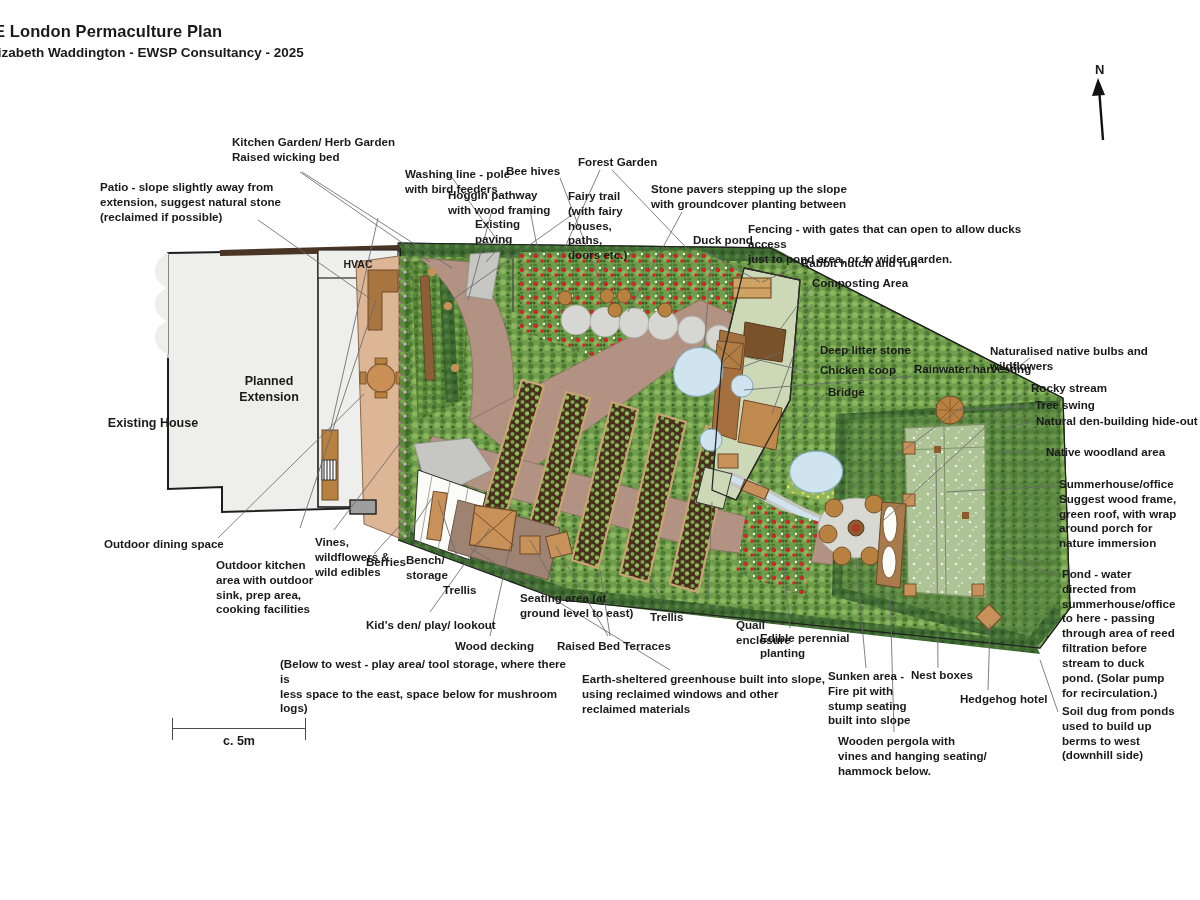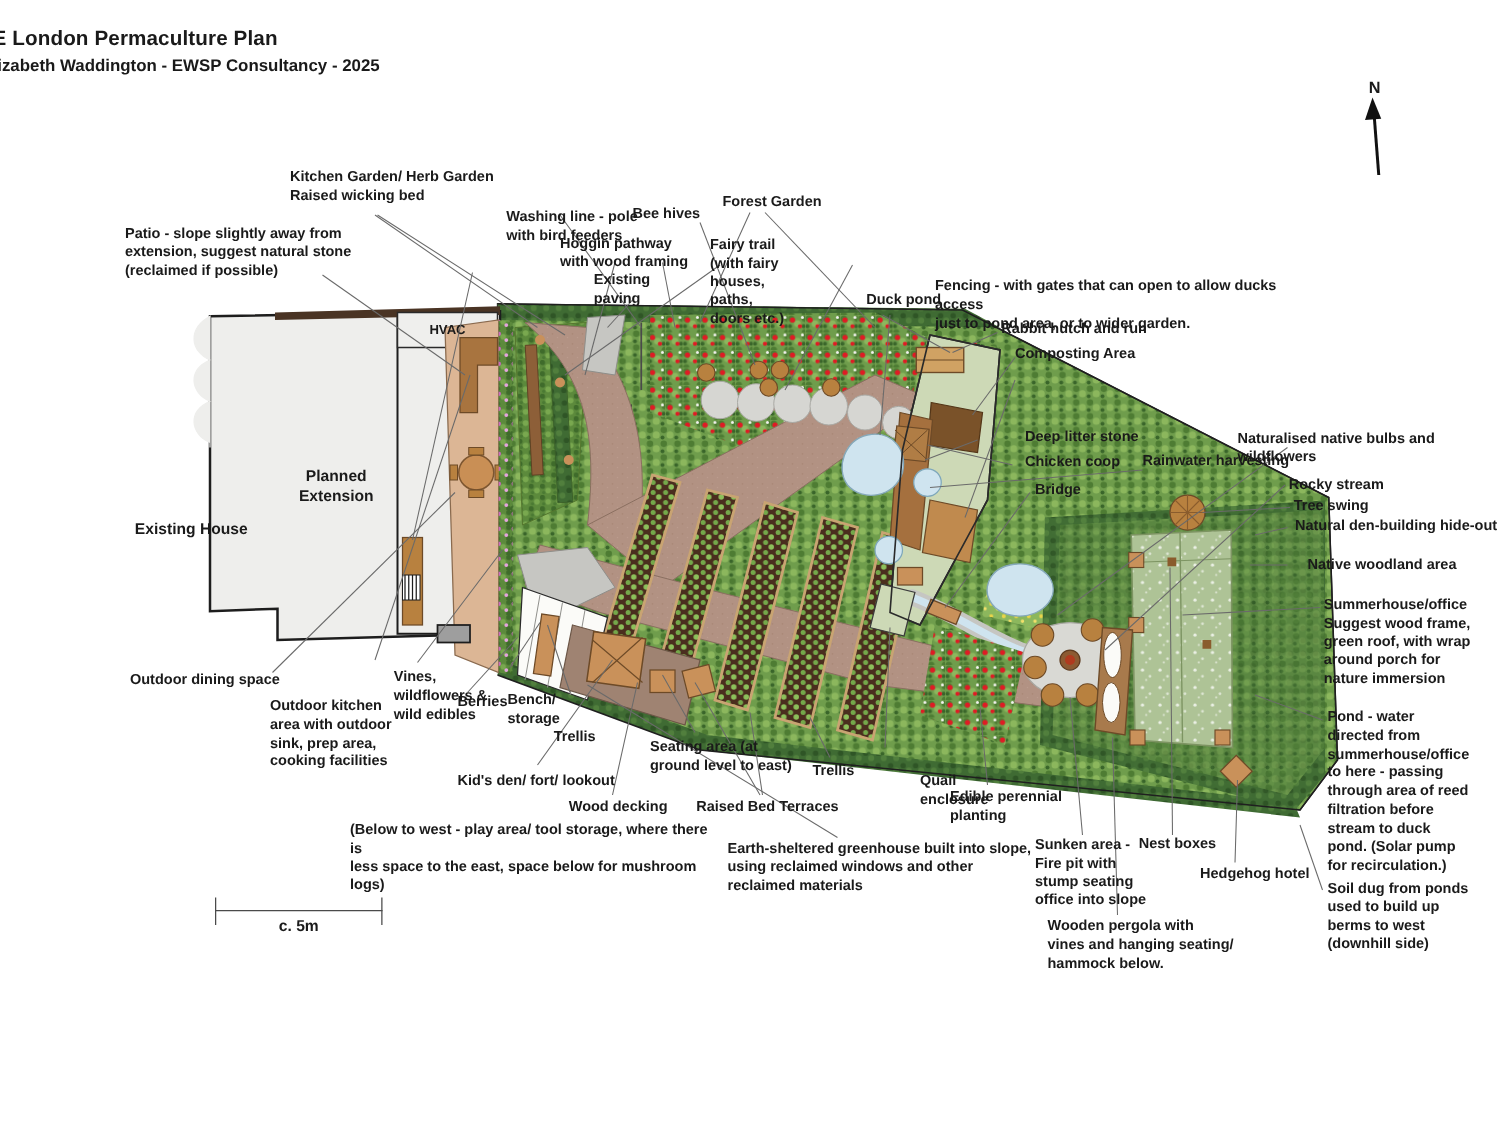--- a/index.html
+++ b/index.html
@@ -525,20 +525,22 @@
   <div class="ann" style="left:475px; top:217px; width:70px;">Existing
 paving</div>
 
   <div class="ann" style="left:578px; top:155px; width:110px;">Forest Garden</div>
 
   <div class="ann" style="left:568px; top:189px; width:80px;">Fairy trail
 (with fairy
 houses, paths,
 doors etc.)</div>
 
+  <div class="ann" style="left:651px; top:182px; width:260px;">Stone pavers stepping up the slope
+with groundcover planting between</div>
 
   <div class="ann" style="left:678px; top:233px; width:80px;margin-left:15px;">Duck pond</div>
 
   <div class="ann" style="left:748px; top:222px; width:300px;">Fencing - with gates that can open to allow ducks access
 just to pond area, or to wider garden.</div>
 
   <div class="ann" style="left:801px; top:256px; width:170px;">Rabbit hutch and run</div>
 
   <div class="ann" style="left:812px; top:276px; width:160px;">Composting Area</div>
 
@@ -593,21 +595,21 @@
 wildflowers  &amp;
 wild edibles</div>
 
   <div class="ann" style="left:366px; top:555px; width:70px;">Berries</div>
 
   <div class="ann" style="left:406px; top:553px; width:70px;">Bench/
 storage</div>
 
   <div class="ann" style="left:443px; top:583px; width:60px;">Trellis</div>
 
-  <div class="ann" style="left:366px; top:618px; width:175px;">Kid's den/ fort/ lookout</div>
+  <div class="ann" style="left:366px; top:618px; width:175px;">Kid's den/ play/ lookout</div>
 
   <div class="ann" style="left:455px; top:639px; width:120px;">Wood decking</div>
 
   <div class="ann" style="left:280px; top:657px; width:290px;">(Below to west - play area/ tool storage, where there is
 less space to the east, space below for mushroom logs)</div>
 
   <div class="ann" style="left:520px; top:591px; width:145px;">Seating area (at
 ground level to east)</div>
 
   <div class="ann" style="left:557px; top:639px; width:160px;">Raised Bed Terraces</div>
@@ -620,21 +622,21 @@
   <div class="ann" style="left:760px; top:631px; width:120px;">Edible perennial
 planting</div>
 
   <div class="ann" style="left:582px; top:672px; width:245px;">Earth-sheltered greenhouse built into slope,
 using reclaimed windows and other
 reclaimed materials</div>
 
   <div class="ann" style="left:828px; top:669px; width:110px;">Sunken area -
 Fire pit with
 stump seating
-office into slope</div>
+built into slope</div>
 
   <div class="ann" style="left:911px; top:668px; width:100px;">Nest boxes</div>
 
   <div class="ann" style="left:960px; top:692px; width:110px;">Hedgehog hotel</div>
 
   <div class="ann" style="left:838px; top:734px; width:160px;">Wooden pergola with
 vines and hanging seating/
 hammock below.</div>
 
 </div>

